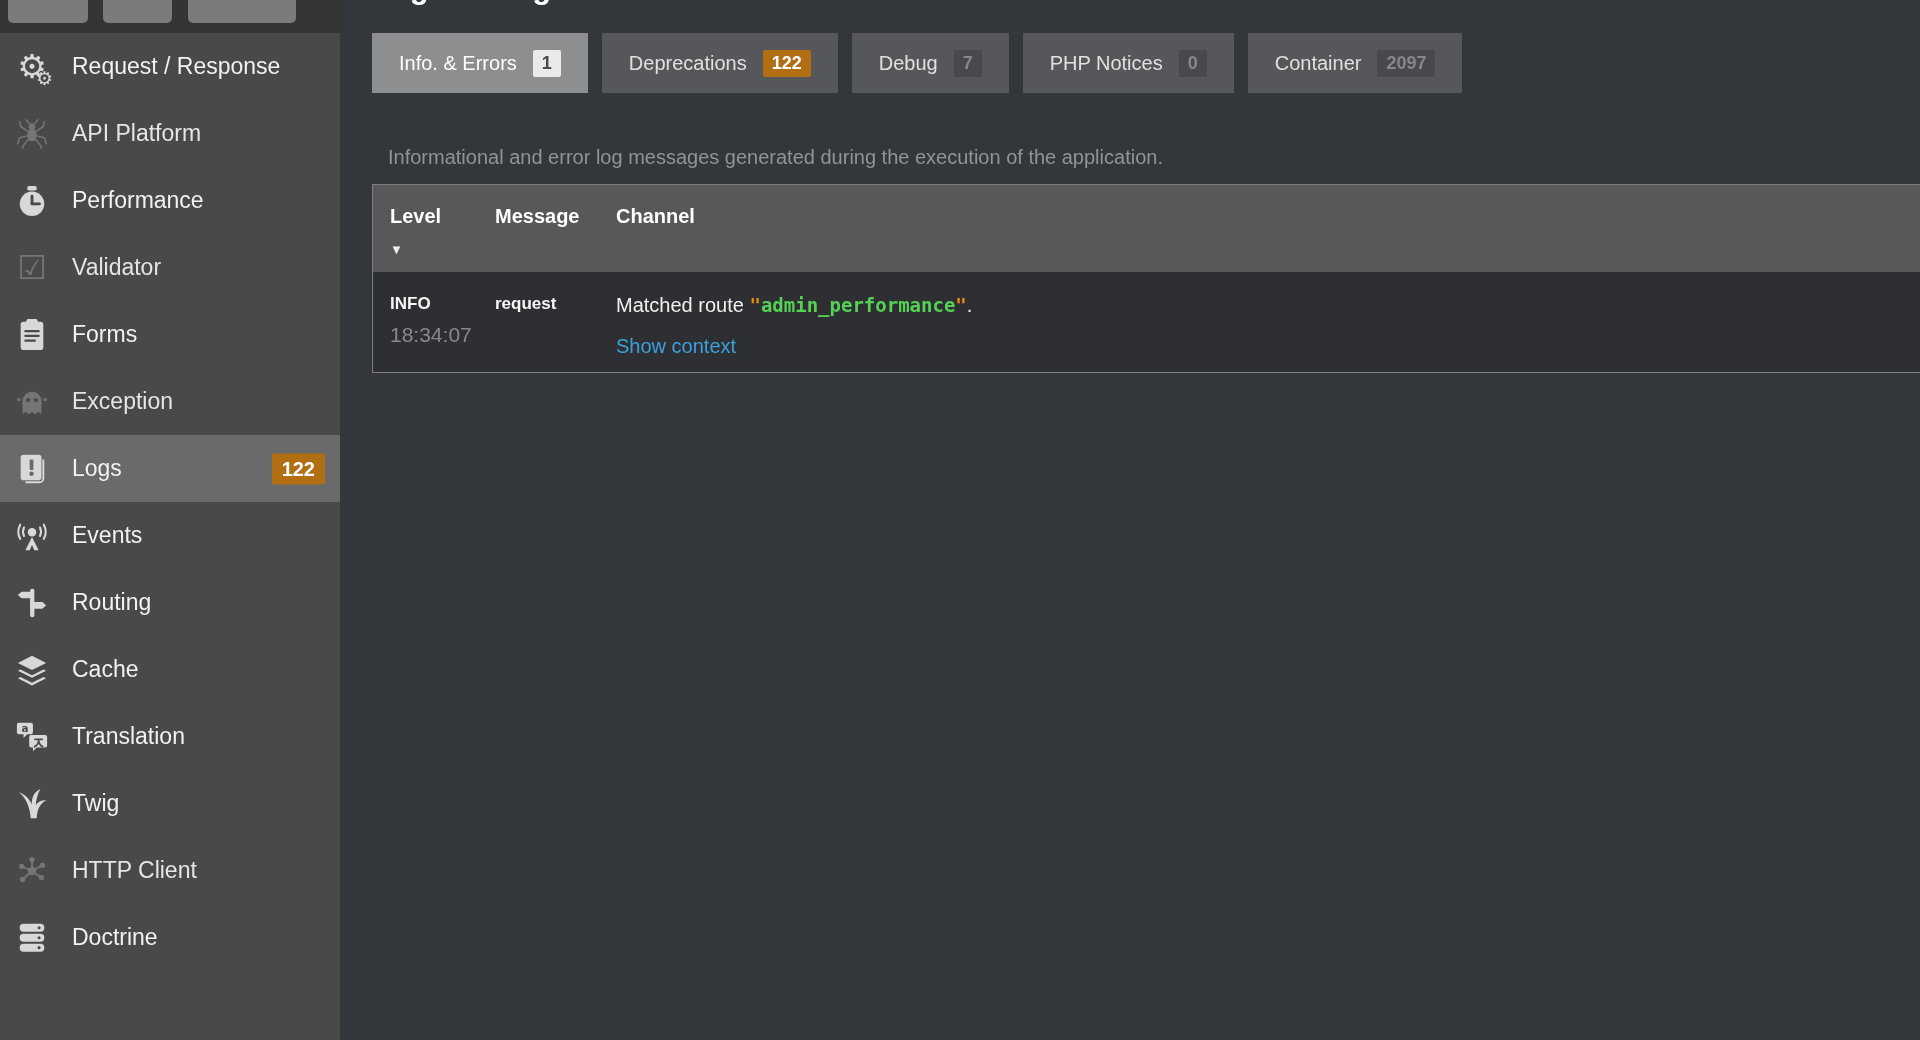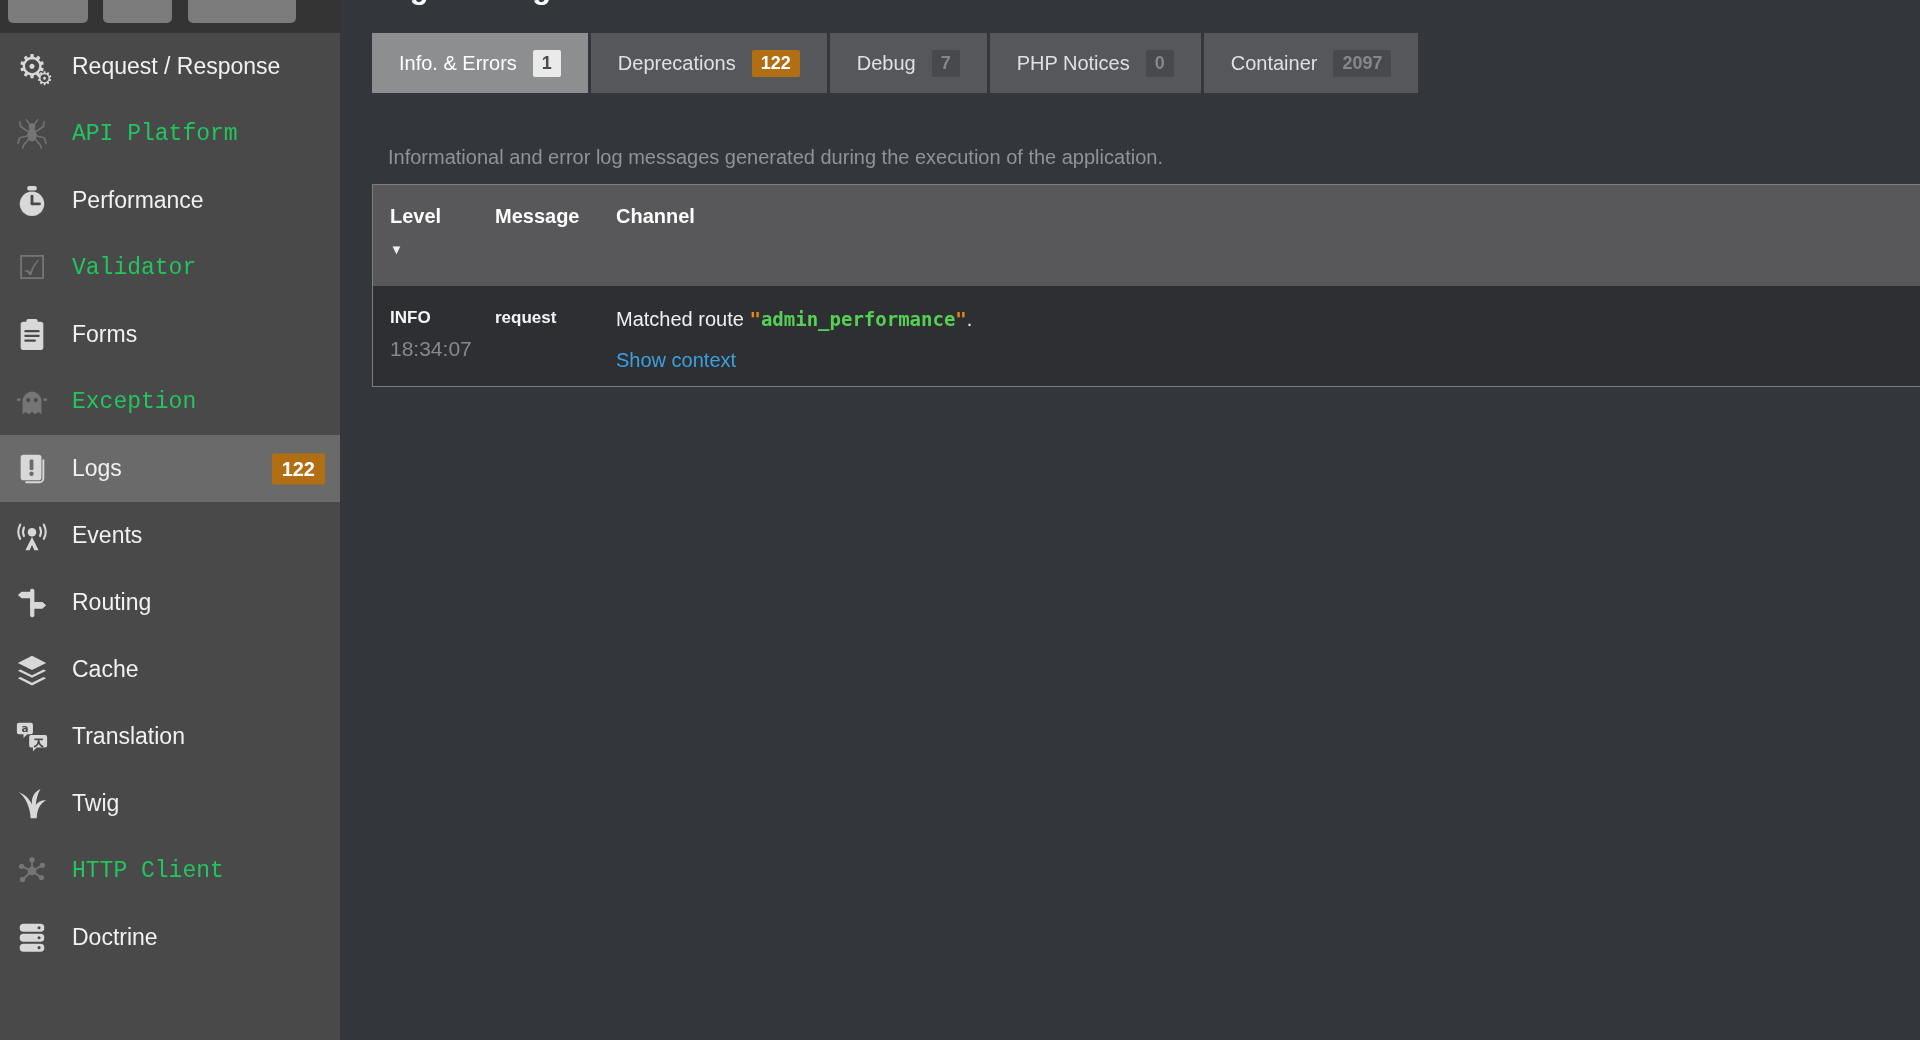--- a/index.html
+++ b/index.html
@@ -14,40 +14,40 @@
   .tbtn{position:absolute;top:-9px;height:32px;border-radius:5px;background:#7b7b7b;}
   .tbtn.b1{left:8px;width:80px;}
   .tbtn.b2{left:103px;width:69px;}
   .tbtn.b3{left:188px;width:108px;}
   .menu{position:absolute;top:33px;left:0;width:340px;}
   .side-item{height:67px;display:flex;align-items:center;position:relative;cursor:pointer;}
   .side-item.active{background:#6a6a6a;}
   .icon{width:42px;height:46px;margin-left:11px;margin-right:19px;display:flex;align-items:center;justify-content:center;color:#d8d8d8;position:relative;flex:none;}
   .side-item.disabled .icon{color:#757575;}
   .slabel{font-size:23px;color:#f1f1f1;}
-  .side-item.disabled .slabel{color:#22c55e;font-family:Liberation Mono, monospace;}
+  .side-item.disabled .slabel{color:#e5e5e5;}
   .sbadge{position:absolute;right:15px;top:50%;transform:translateY(-50%);background:#b26e12;color:#fff;
     font-weight:bold;font-size:20px;padding:4px 10px;border-radius:2px;}
   .g-main{font-size:33px;line-height:1;}
   .g-sub{font-size:19px;line-height:1;position:absolute;right:0px;bottom:2px;}
   .uni{font-size:33px;line-height:1;}
   
   .content{position:absolute;left:340px;top:0;right:0;bottom:0;}
   .page-title{position:absolute;left:32px;top:-30px;font-size:31px;font-weight:bold;color:#ffffff;margin:0;white-space:nowrap;}
-  .tabbar{position:absolute;left:32px;top:33px;display:flex;gap:3px;}
+  .tabbar{position:absolute;left:32px;top:33px;display:flex;gap:14px;}
   .tab{height:60px;display:flex;align-items:center;padding:0 27px;background:#55575a;color:#e0e0e0;font-size:20px;cursor:pointer;white-space:nowrap;}
   .tab.active{background:#8c8e90;color:#ffffff;}
   .tbadge{margin-left:16px;font-size:18px;font-weight:bold;padding:3px 9px;border-radius:2px;}
   .tbadge.b-dark{background:#47494c;color:#85878a;}
   .tbadge.b-orange{background:#b26e12;color:#ffffff;}
   .tbadge.b-light{background:#eaeaea;color:#4b4b4b;}
   .desc{position:absolute;left:32px;top:130px;font-size:20px;color:#8f9499;margin:16px;}
   
   .logtable{position:absolute;left:32px;top:184px;right:0;border:1px solid #7e7e7e;border-right:none;}
-  .thead{background:#58585a;display:grid;grid-template-columns:105px 121px auto;height:101px;box-sizing:border-box;
+  .thead{background:#58585a;display:grid;grid-template-columns:105px 121px auto;height:87px;box-sizing:border-box;
     padding:20px 0 0 17px;color:#fff;font-size:20px;font-weight:bold;}
   .sort{display:block;font-size:13px;margin-top:14px;color:#f0f0f0;font-weight:normal;}
   .tr{background:#2e2f32;display:grid;grid-template-columns:105px 121px auto;height:100px;box-sizing:border-box;padding:22px 0 0 17px;}
   .level,.channel{font-size:17px;font-weight:bold;color:#f5f5f5;}
   .time{font-size:21px;color:#86888b;margin-top:9px;}
   .msg{font-size:20px;color:#f0f0f0;}
   .q,.route{font-family:"DejaVu Sans Mono",monospace;font-weight:bold;font-size:19px;}
   .ctx{display:inline-block;margin-top:18px;font-size:20px;cursor:pointer;text-decoration:none;}
 </style>
 </head>

